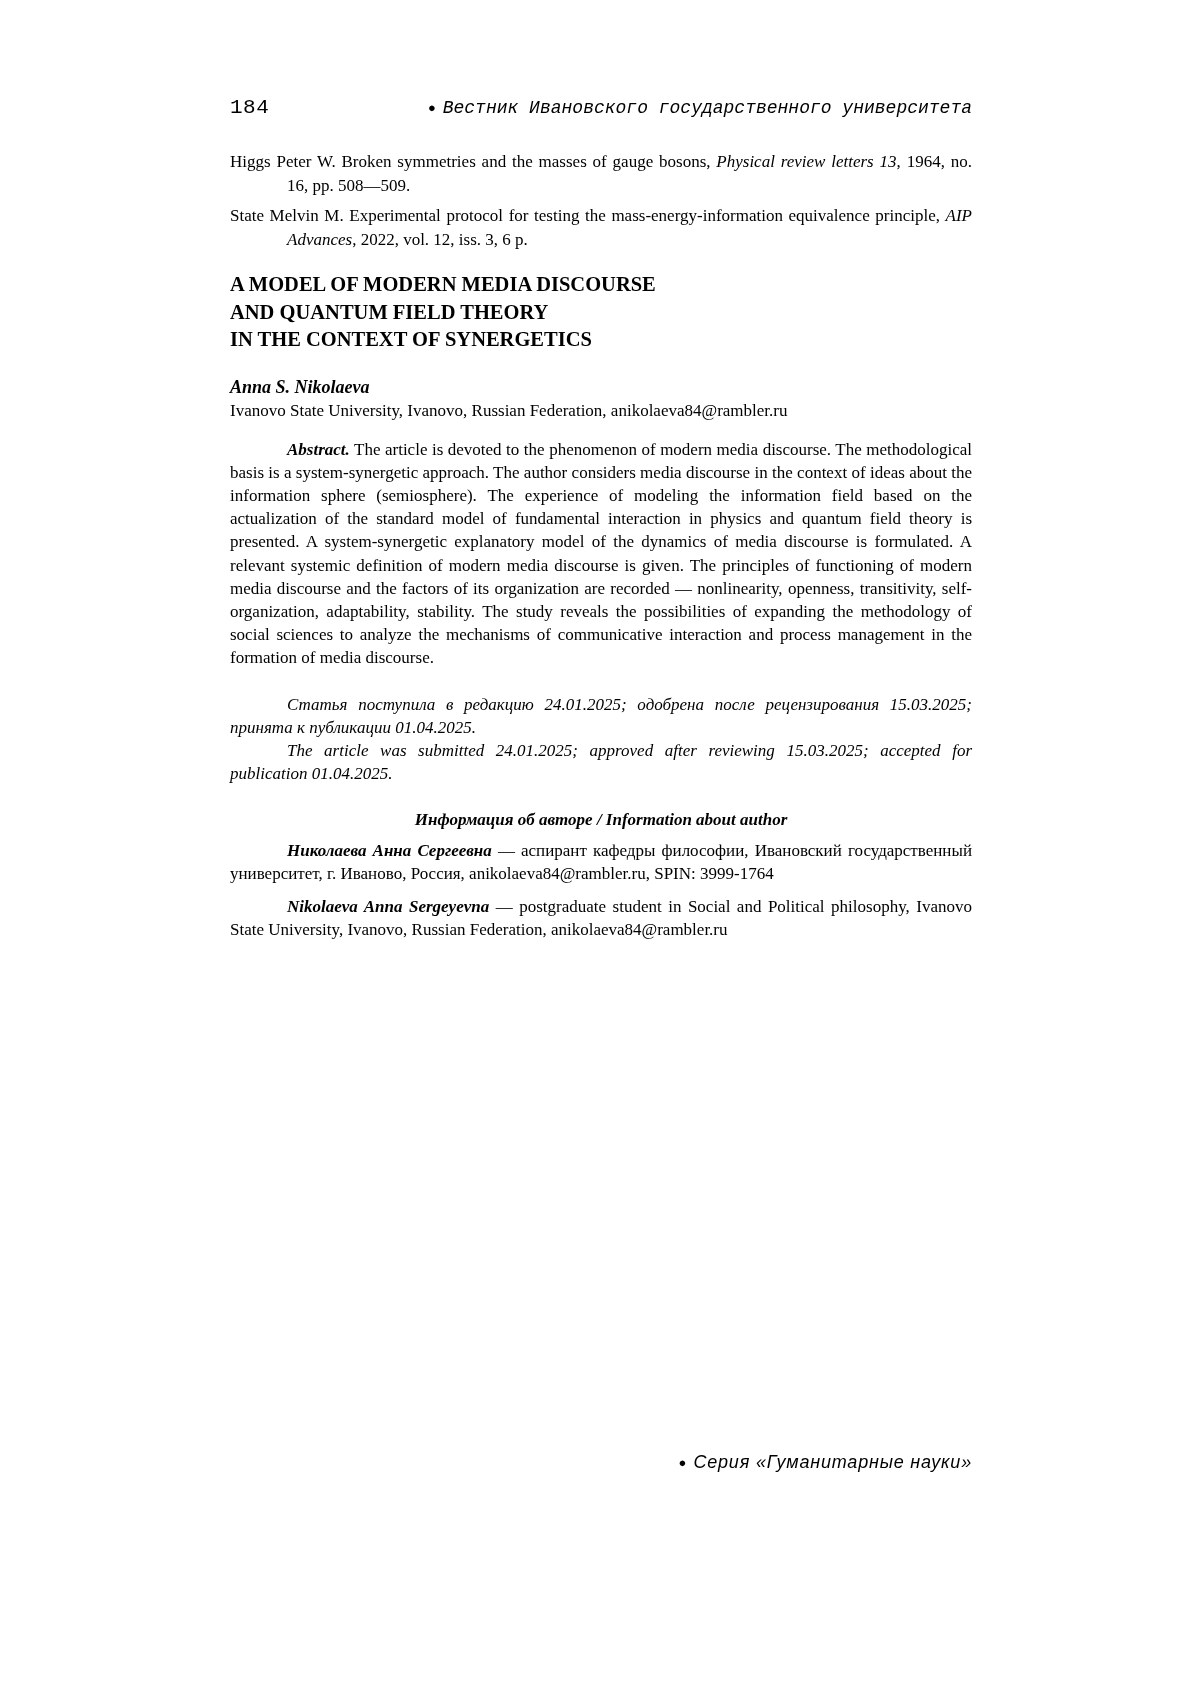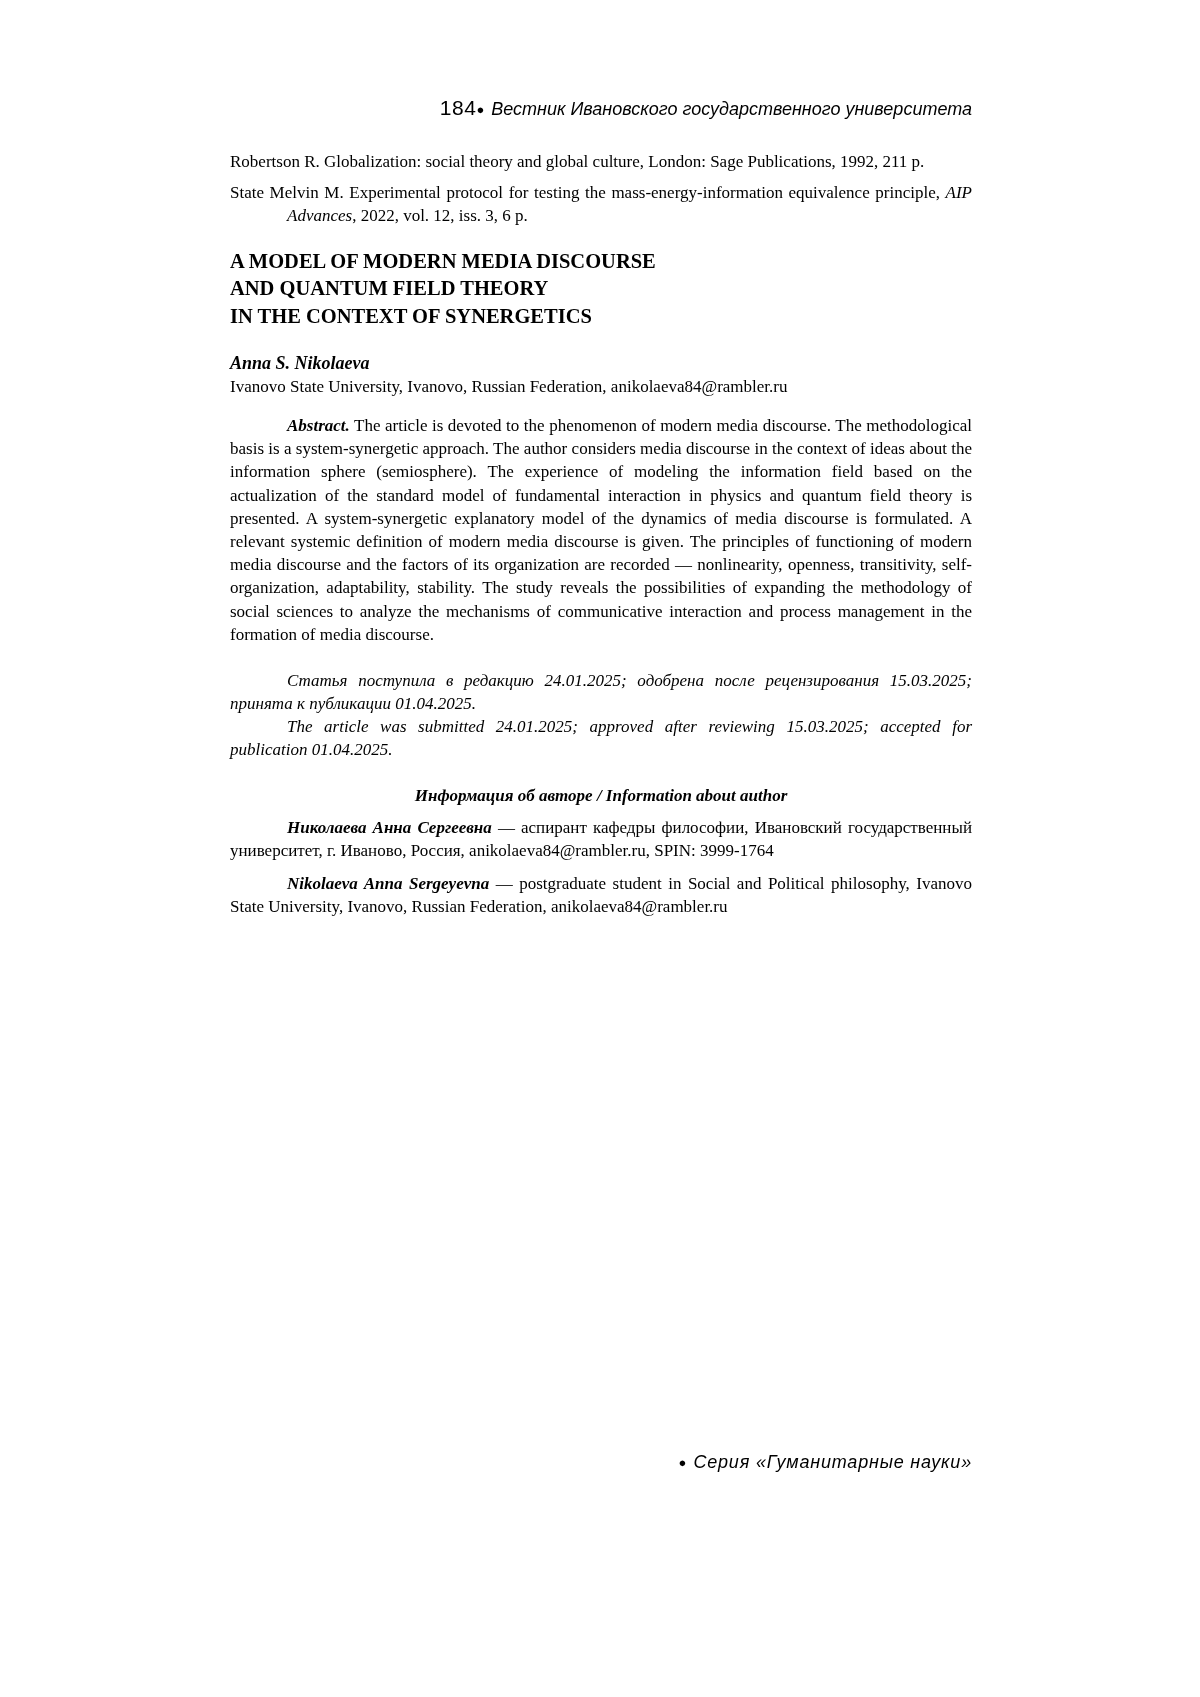--- a/index.html
+++ b/index.html
@@ -12,23 +12,23 @@
     font-family: "Liberation Serif", serif;
     overflow: hidden;
   }
   
   .page-header {
     position: absolute;
     left: 230px;
     right: 228px;
     top: 96px;
     display: flex;
-    justify-content: flex-end;
+    justify-content: space-between;
     align-items: baseline;
-    font-family: Liberation Sans, sans-serif;
+    font-family: Liberation Mono, monospace;
   }
   .page-number {
     font-size: 21px;
     letter-spacing: 0.5px;
   }
   .running-head {
     font-size: 18px;
     font-style: italic;
     white-space: nowrap;
   }
@@ -100,21 +100,21 @@
 <div class="page">
 
   <header class="page-header">
     <span class="page-number">184</span>
     <span class="running-head"><span class="bullet">●</span><span>Вестник Ивановского государственного университета</span></span>
   </header>
 
   <main class="content">
 
     <section class="references">
-      <p class="ref"><span>Robertson R. Globalization: social theory and global culture, London: Sage Publications, 1992, 211 p.</span><em></em><span></span></p>
+      <p class="ref"><span>Higgs Peter W. Broken symmetries and the masses of gauge bosons, </span><em>Physical review letters 13</em><span>, 1964, no. 16, pp. 508—509.</span></p>
       <p class="ref"><span>State Melvin M. Experimental protocol for testing the mass-energy-information equivalence principle, </span><em>AIP Advances</em><span>, 2022, vol. 12, iss. 3, 6 p.</span></p>
     </section>
 
     <h1 class="article-title">
       <span class="title-line">A MODEL OF MODERN MEDIA DISCOURSE</span>
       <span class="title-line">AND QUANTUM FIELD THEORY</span>
       <span class="title-line">IN THE CONTEXT OF SYNERGETICS</span>
     </h1>
 
     <p class="author-name">Anna S. Nikolaeva</p>

